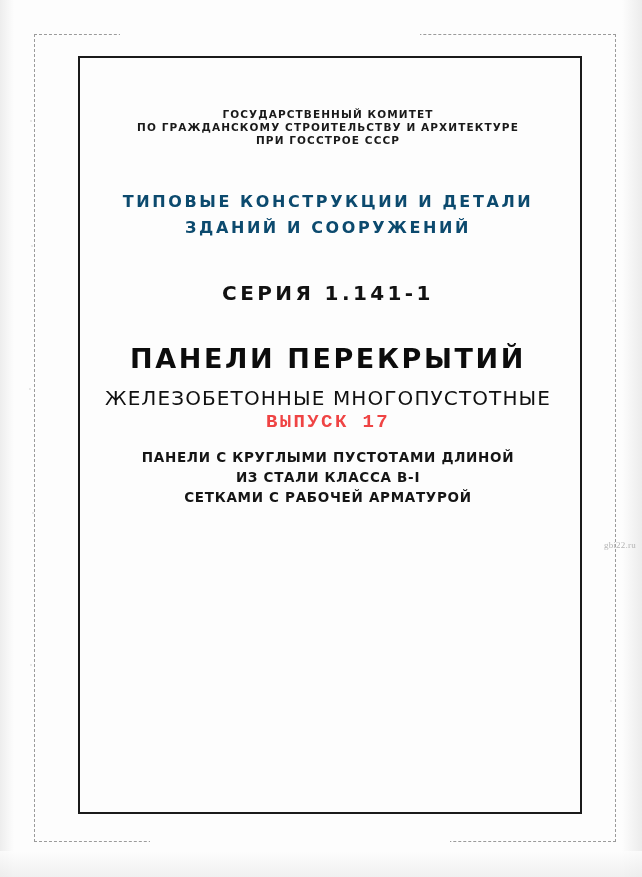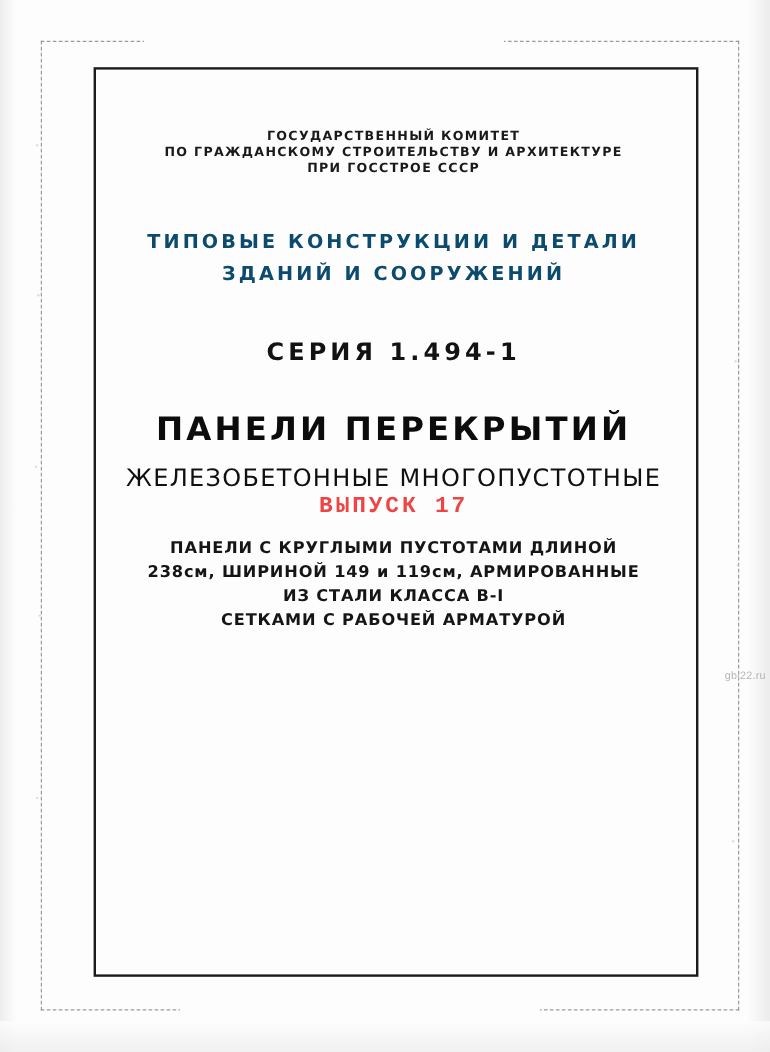--- a/index.html
+++ b/index.html
@@ -172,22 +172,22 @@
     font-size: 13.5px;
     letter-spacing: 0.7px;
     line-height: 20px;
     color: #151515;
   }
   .description div { white-space: nowrap; }
 
   .watermark {
     position: absolute;
     left: 604px;
-    top: 558px;
-    font-family: Liberation Sans, sans-serif;
+    top: 540px;
+    font-family: Liberation Serif, serif;
     font-size: 9px;
     color: #b4b4b4;
     letter-spacing: .2px;
   }
 
   
   .speckle {
     position: absolute;
     background: #c9c9c9;
     width: 2px;
@@ -217,31 +217,30 @@
       <div>ГОСУДАРСТВЕННЫЙ КОМИТЕТ</div>
       <div>ПО ГРАЖДАНСКОМУ СТРОИТЕЛЬСТВУ И АРХИТЕКТУРЕ</div>
       <div>ПРИ ГОССТРОЕ СССР</div>
     </div>
 
     <div class="series-heading">
       <div>ТИПОВЫЕ КОНСТРУКЦИИ И ДЕТАЛИ</div>
       <div>ЗДАНИЙ И СООРУЖЕНИЙ</div>
     </div>
 
-    <div class="series-number">СЕРИЯ 1.494-1</div>
+    <div class="series-number">СЕРИЯ 1.141-1</div>
 
     <div class="main-title">ПАНЕЛИ ПЕРЕКРЫТИЙ</div>
 
     <div class="sub-title">ЖЕЛЕЗОБЕТОННЫЕ МНОГОПУСТОТНЫЕ</div>
 
     <div class="issue">ВЫПУСК 17</div>
 
     <div class="description">
       <div>ПАНЕЛИ С КРУГЛЫМИ ПУСТОТАМИ ДЛИНОЙ</div>
-      <div>238см, ШИРИНОЙ 149 и 119см, АРМИРОВАННЫЕ</div>
       <div>ИЗ СТАЛИ КЛАССА В-I</div>
       <div>СЕТКАМИ С РАБОЧЕЙ АРМАТУРОЙ</div>
     </div>
 
   </div>
 
   <div class="watermark">gbi22.ru</div>
 
   <div class="speckle" style="left:30px; top:120px;"></div>
   <div class="speckle" style="left:31px; top:245px;"></div>

